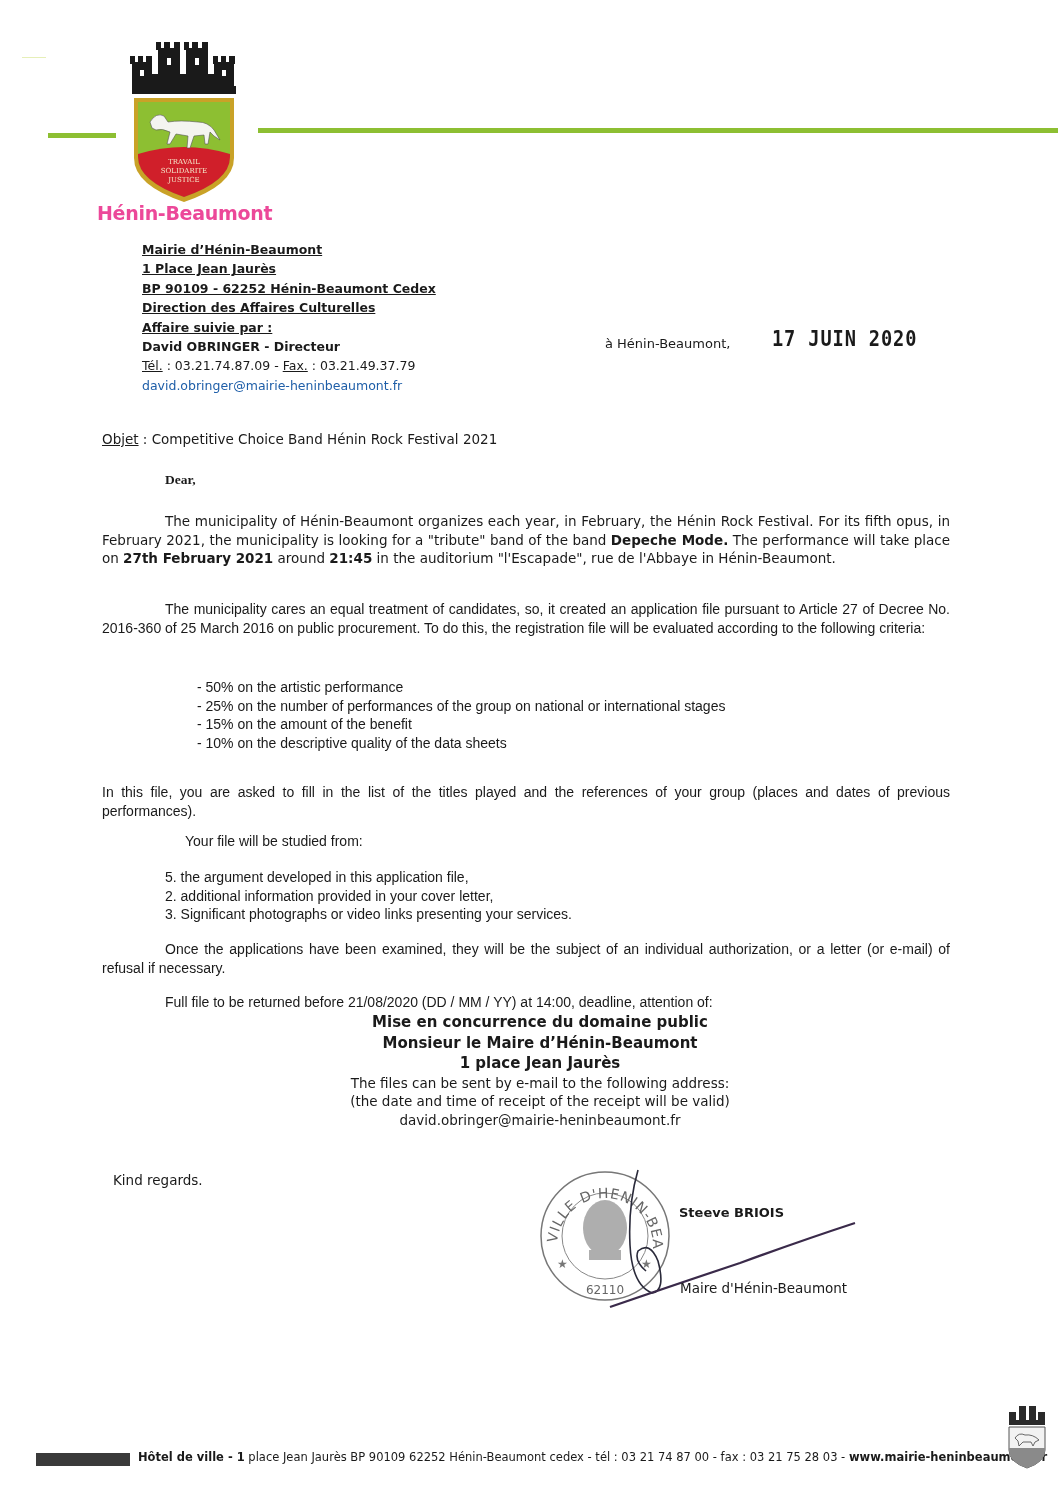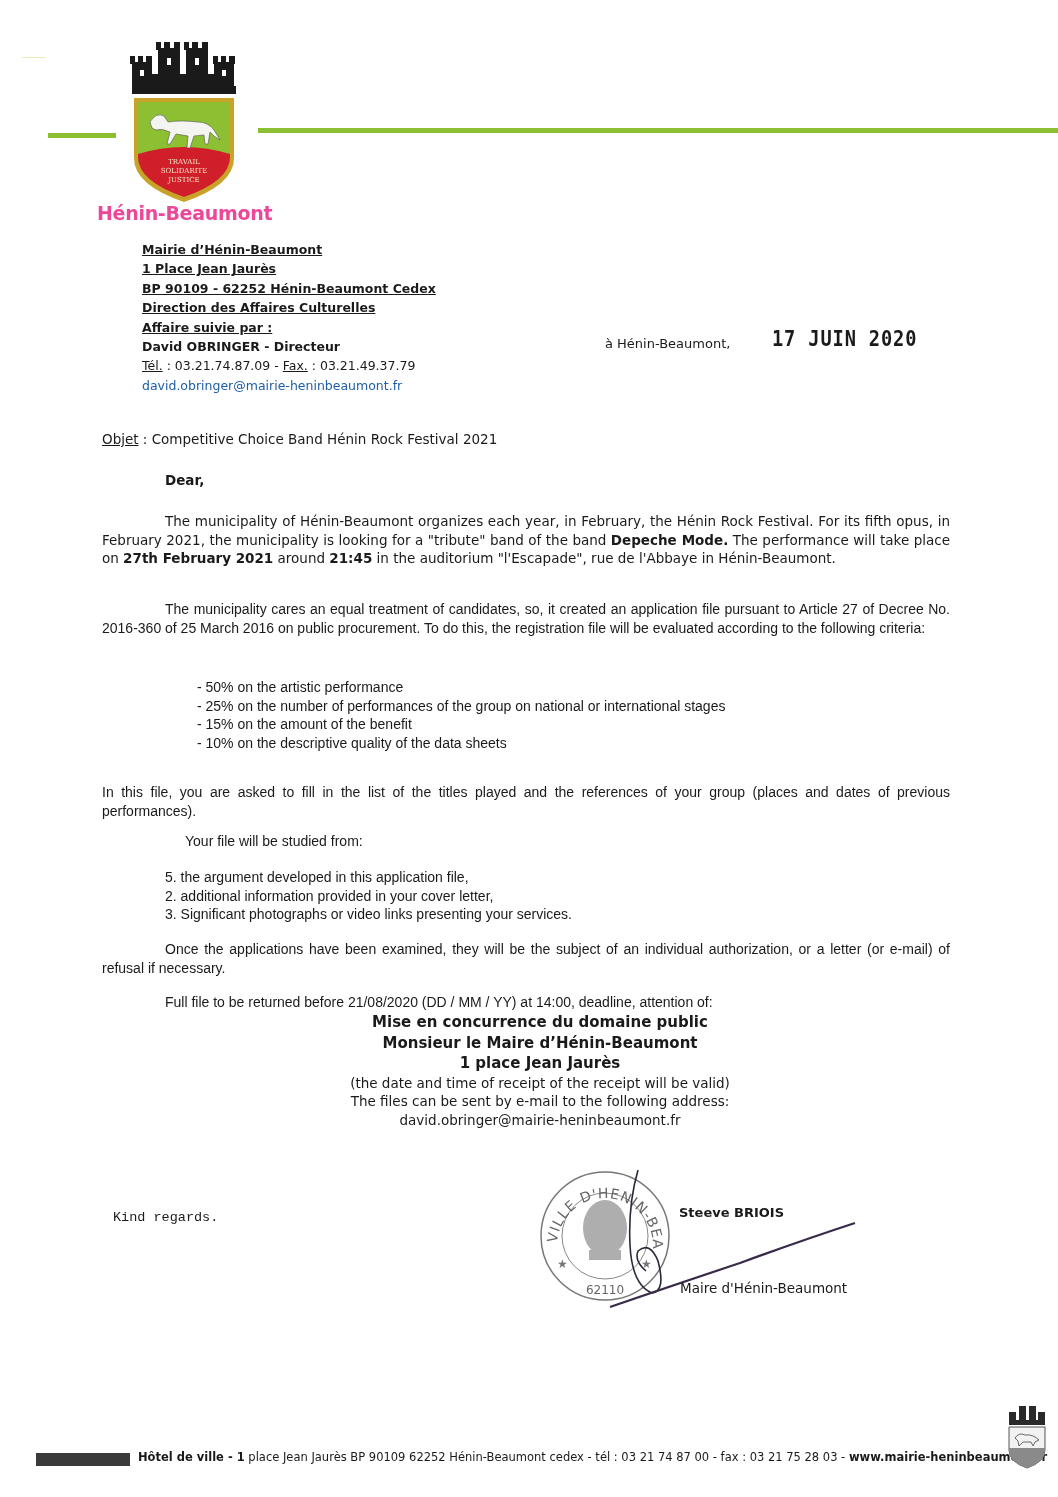--- a/index.html
+++ b/index.html
@@ -22,41 +22,41 @@
   .sender div { white-space: nowrap; margin-left: 40px; }
   .u { text-decoration: underline; }
   .b { font-weight: bold; }
   .email { color: #1e5ea8; }
 
   .date-line { position: absolute; left: 605px; top: 336px; font-size: 13px; }
   .date-stamp { position: absolute; left: 772px; top: 326px; font-family: "DejaVu Sans Mono", monospace;
                 font-size: 22px; letter-spacing: 1px; transform: scaleX(0.85); transform-origin: left center; font-weight: bold; }
 
   .subject { position: absolute; left: 102px; top: 431px; font-size: 13.5px; }
-  .dear { position: absolute; left: 165px; top: 472px; font-size: 13.5px; font-weight: bold; }
+  .dear { position: absolute; left: 165px; top: 472px; font-size: 13.5px; font-weight: bold; font-family: Liberation Serif, serif; }
 
   .para { position: absolute; left: 102px; width: 848px; font-size: 13.5px; line-height: 18.6px;
           text-align: justify; }
   .indent { text-indent: 63px; }
   .p1 { top: 512px; }
   .p2 { top: 600px; font-family: "Liberation Sans", sans-serif; font-size: 14px; }
   .criteria { position: absolute; left: 165px; top: 678px; font-family: "Liberation Sans", sans-serif;
               font-size: 14px; line-height: 18.6px; margin-left: 32px; }
   .p3 { top: 783px; font-family: "Liberation Sans", sans-serif; font-size: 14px; }
   .studied { position: absolute; left: 165px; top: 833px; font-family: "Liberation Sans", sans-serif; font-size: 14px; margin-left: 20px; }
   .steps { position: absolute; left: 165px; top: 868px; font-family: "Liberation Sans", sans-serif;
            font-size: 14px; line-height: 18.6px; }
   .p4 { top: 940px; font-family: "Liberation Sans", sans-serif; font-size: 14px; }
   .deadline { position: absolute; left: 165px; top: 994px; font-family: "Liberation Sans", sans-serif; font-size: 14px; }
 
   .address { position: absolute; left: 200px; top: 1012px; width: 680px; text-align: center; }
   .address .bold-line { font-size: 15px; font-weight: bold; line-height: 20.5px; }
   .address .norm-line { font-size: 13.5px; line-height: 18.5px; }
 
-  .regards { position: absolute; left: 113px; top: 1210px; font-size: 13.5px; font-family: Liberation Mono, monospace; }
+  .regards { position: absolute; left: 113px; top: 1172px; font-size: 13.5px; }
 
   .stamp { position: absolute; left: 537px; top: 1168px; width: 136px; height: 136px; }
   .sig-name { position: absolute; left: 679px; top: 1205px; font-size: 13px; font-weight: bold; }
   .sig-title { position: absolute; left: 680px; top: 1280px; font-size: 13.5px; }
   .signature { position: absolute; left: 600px; top: 1165px; width: 260px; height: 150px; }
 
   .footer-bar { position: absolute; left: 36px; top: 1453px; width: 94px; height: 13px;
                 background: #3a3a3a; }
   .footer-text { position: absolute; left: 138px; top: 1450px; font-size: 11.5px; white-space: nowrap; }
   .footer-mini-crest { position: absolute; left: 1007px; top: 1402px; width: 40px; height: 68px; }
@@ -146,22 +146,22 @@
 </div>
 
 <div class="para indent p4">Once the applications have been examined, they will be the subject of an individual authorization, or a letter (or e-mail) of refusal if necessary.</div>
 
 <div class="deadline">Full file to be returned before 21/08/2020 (DD / MM / YY) at 14:00, deadline, attention of:</div>
 
 <div class="address">
   <div class="bold-line">Mise en concurrence du domaine public</div>
   <div class="bold-line">Monsieur le Maire d’Hénin-Beaumont</div>
   <div class="bold-line">1 place Jean Jaurès</div>
+  <div class="norm-line">The files can be sent by e-mail to the following address:</div>
   <div class="norm-line">(the date and time of receipt of the receipt will be valid)</div>
-  <div class="norm-line">The files can be sent by e-mail to the following address:</div>
   <div class="norm-line">david.obringer@mairie-heninbeaumont.fr</div>
 </div>
 
 <div class="regards">Kind regards.</div>
 
 <svg class="stamp" viewBox="0 0 136 136">
   <defs>
     <path id="sealArc" d="M20 78 A48 48 0 1 1 116 78"></path>
   </defs>
   <circle cx="68" cy="68" r="64" fill="none" stroke="#777" stroke-width="1.5"></circle>

